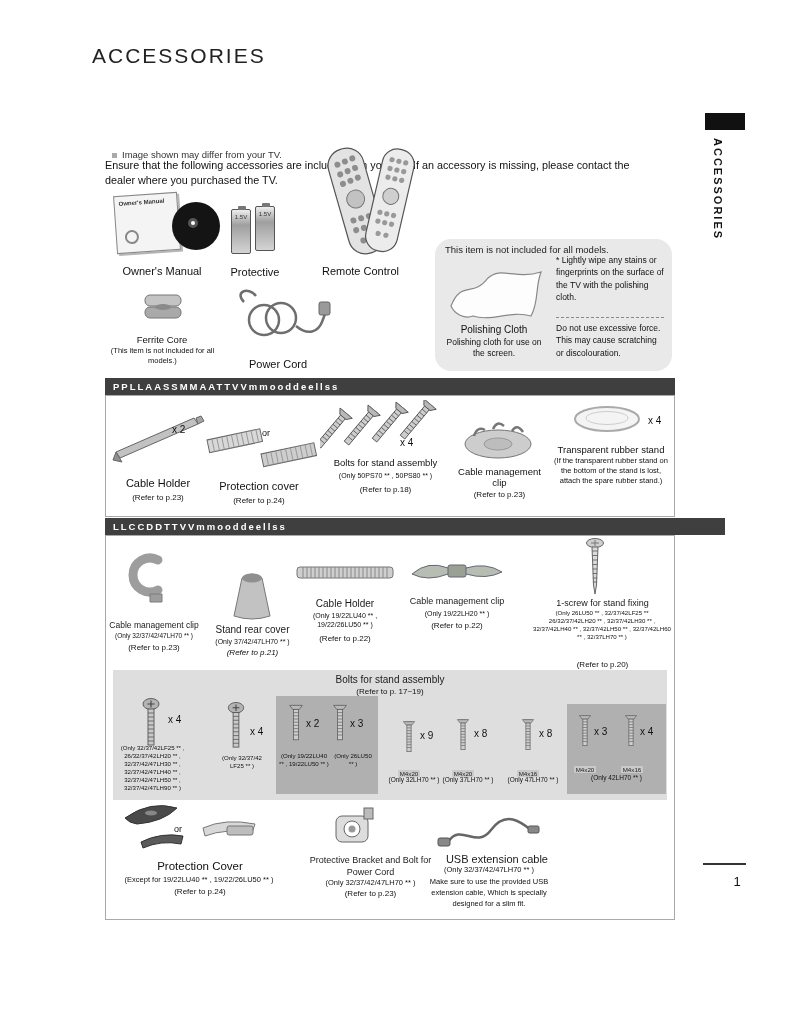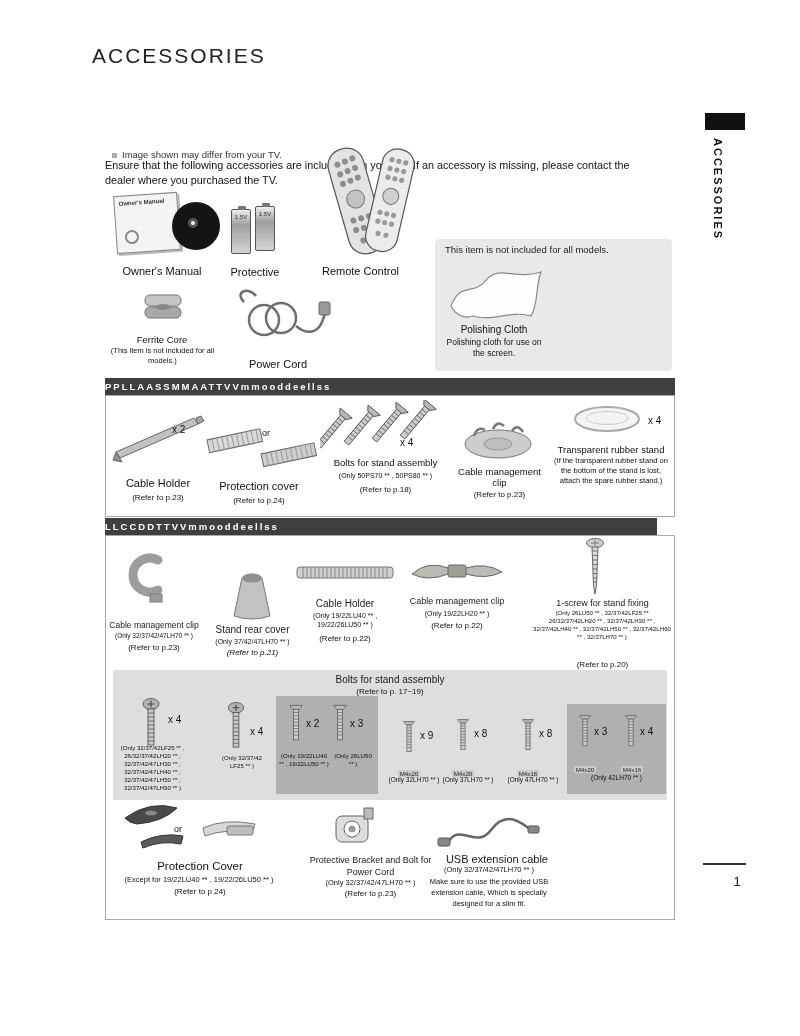--- a/index.html
+++ b/index.html
@@ -12,23 +12,23 @@
   .note-row { font-size:9.5px; color:#333; }
   .bullet { display:inline-block; width:5px; height:5px; background:#aaa; margin-right:5px; }
   .cap { font-size:11px; text-align:center; color:#111; }
   .cap-sm { font-size:9.5px; text-align:center; color:#111; }
   .refer { font-size:8px; text-align:center; color:#111; }
   .note75 { font-size:7.5px; text-align:center; color:#111; line-height:1.3; }
   .note7 { font-size:7px; text-align:center; color:#111; line-height:1.3; }
   .note65 { font-size:6.5px; text-align:center; color:#111; line-height:1.3; }
   .note6 { font-size:6.1px; text-align:center; color:#111; line-height:1.32; }
   .qty { font-size:10px; color:#111; }
-  .bar { background:#3f3f3f; color:#fff; font-weight:bold; font-size:9.5px; letter-spacing:2px; height:17px; line-height:17px; }
+  .bar { background:#3f3f3f; color:#fff; font-weight:bold; font-size:9.5px; letter-spacing:2px; height:17px; line-height:17px; padding-left:8px; }
   .panel { border:1px solid #a9a9a9; background:#fff; }
-  .polish { background:#e9e9e9; border-radius:4px; }
+  .polish { background:#e9e9e9; border-radius:16px; }
   .polish-header { font-size:9.5px; color:#222; padding:5px 0 0 10px; }
   .graybox { background:#dedede; }
   .darkbox { background:#b0b0b0; }
   .chip { display:inline-block; background:#cacaca; font-size:6.2px; padding:0 2px; border-radius:1px; color:#222; }
   .side-tab { background:#111; }
   .side-vert { writing-mode:vertical-rl; font-weight:bold; font-size:11px; letter-spacing:2px; color:#111; }
   .battery { position:absolute; width:20px; height:45px; border:1px solid #555; border-radius:2px;
              background:linear-gradient(180deg,#ededed,#9f9f9f 35%,#d4d4d4); }
   .battery::before { content:""; position:absolute; top:-4px; left:6px; width:8px; height:4px; background:#777; border-radius:1px; }
   .bat-label { display:block; text-align:center; font-size:6px; margin-top:4px; color:#333; }
@@ -174,20 +174,22 @@
   </div>
 
   <div class="abs polish" style="left:435px; top:239px; width:237px; height:132px;">
     <div class="polish-header">This item is not included for all models.</div>
   </div>
   <svg class="abs" style="left:443px; top:262px;" width="105" height="62" viewBox="0 0 105 62">
     <path d="M8 44 C 18 18, 30 36, 45 16 C 58 4, 72 18, 98 10 C 92 26, 96 40, 88 54 C 68 48, 48 60, 30 54 C 22 57, 12 53, 8 44 Z" fill="#fdfdfd" stroke="#888" stroke-width="1.2"></path>
   </svg>
   <div class="abs cap-sm" style="left:438px; top:324px; width:112px; font-size:10px;">Polishing Cloth</div>
   <div class="abs note75" style="left:440px; top:337px; width:108px; font-size:8.5px;">Polishing cloth for use on the screen.</div>
+  <div class="abs" style="left:556px; top:254px; width:108px; font-size:8.5px; line-height:1.45; color:#111;">* Lightly wipe any stains or fingerprints on the surface of the TV with the polishing cloth.</div>
+  <div class="abs tip2" style="left:556px; top:317px; width:108px; font-size:8.5px; line-height:1.45; color:#111;">Do not use excessive force. This may cause scratching or discolouration.</div>
 
   <div>
     <div class="abs bar" style="left:105px; top:378px; width:570px;">PPLLAASSMMAATTVVmmooddeellss</div>
     <div class="abs panel" style="left:105px; top:395px; width:570px; height:122px;"></div>
 
     <svg class="abs" style="left:110px; top:408px;" width="100" height="60" viewBox="0 0 100 60">
       <path d="M10 50 L88 16 L84 10 L6 44 Z" fill="#c2c2c2" stroke="#666"></path>
       <path d="M6 44 l-3 8 l9 2 Z" fill="#8f8f8f" stroke="#666"></path>
       <path d="M88 16 l6 -3 l-3 -5 l-5 2 Z" fill="#a5a5a5" stroke="#666"></path>
     </svg>
@@ -239,21 +241,21 @@
     <svg class="abs" style="left:572px; top:404px;" width="70" height="30" viewBox="0 0 70 30">
       <ellipse cx="35" cy="15" rx="32" ry="12" fill="#f4f4f4" stroke="#aaa" stroke-width="2"></ellipse>
       <ellipse cx="35" cy="14" rx="21" ry="6.5" fill="none" stroke="#ccc"></ellipse>
     </svg>
     <span class="abs qty" style="left:648px; top:415px;">x 4</span>
     <div class="abs cap-sm" style="left:550px; top:444px; width:122px;">Transparent rubber stand</div>
     <div class="abs note75" style="left:550px; top:456px; width:122px;">(If the transparent rubber stand on the bottom of the stand is lost, attach the spare rubber stand.)</div>
   </div>
 
   <div>
-    <div class="abs bar" style="left:105px; top:518px; width:552px;">LLCCDDTTVVmmooddeellss</div>
+    <div class="abs bar" style="left:105px; top:518px; width:620px;">LLCCDDTTVVmmooddeellss</div>
     <div class="abs panel" style="left:105px; top:535px; width:570px; height:385px;"></div>
 
     <svg class="abs" style="left:120px; top:548px;" width="48" height="58" viewBox="0 0 48 58">
       <path d="M38 12 A17 17 0 1 0 38 42" fill="none" stroke="#9d9d9d" stroke-width="9" stroke-linecap="round"></path>
       <path d="M30 46 h12 v8 h-12 z" fill="#9d9d9d" stroke="#7c7c7c"></path>
     </svg>
     <div class="abs" style="left:100px; top:620px; width:108px; font-size:8.5px; text-align:center;">Cable management clip</div>
     <div class="abs note65" style="left:100px; top:632px; width:108px;">(Only 32/37/42/47LH70 ** )</div>
     <div class="abs refer" style="left:100px; top:643px; width:108px;">(Refer to p.23)</div>
 

